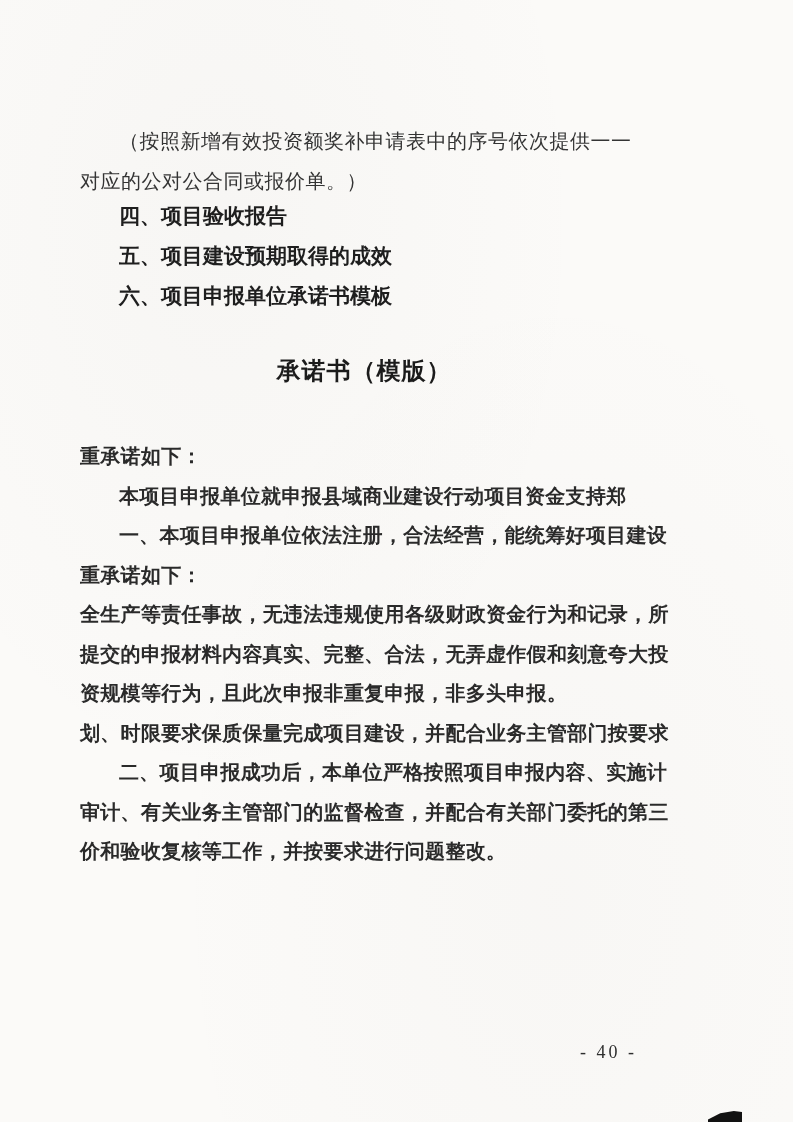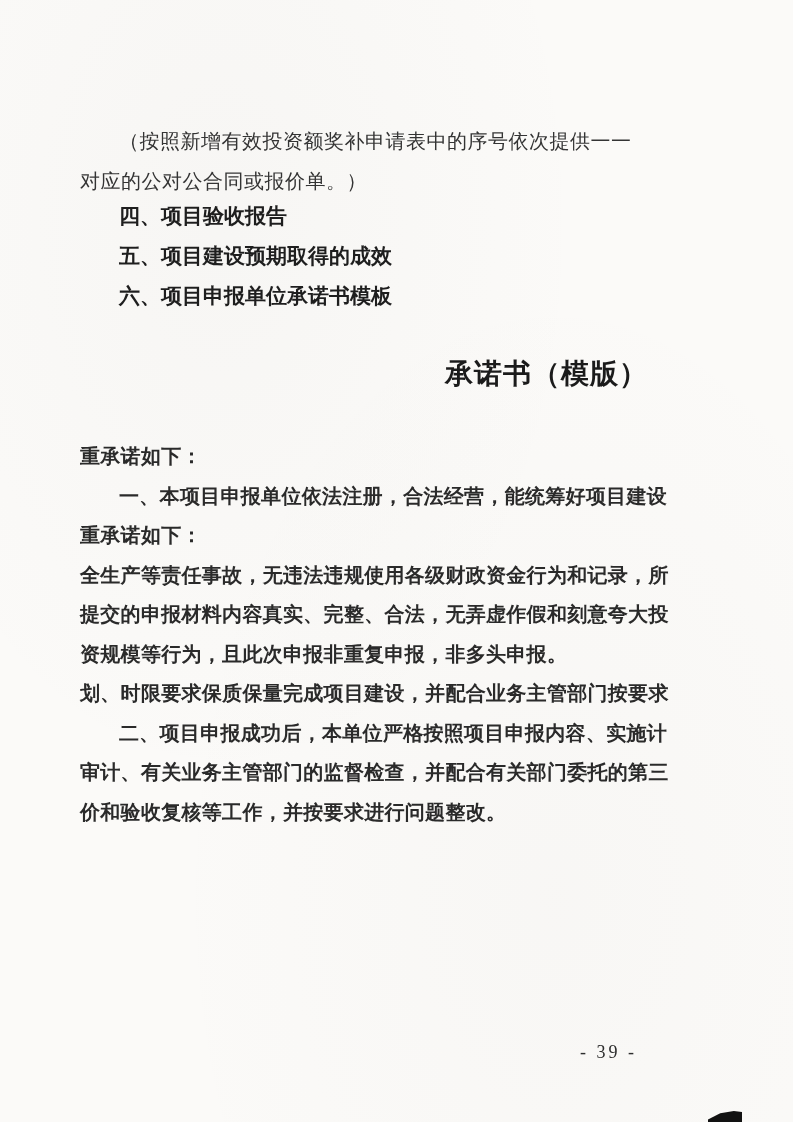--- a/index.html
+++ b/index.html
@@ -45,22 +45,22 @@
     top: 196px;
     font-size: 21px;
     line-height: 39.8px;
     font-weight: 700;
     font-family: "Liberation Sans", "DejaVu Sans", sans-serif;
     color: #1e1e1e;
   }
   .title-block {
     top: 355px;
     width: 568px;
-    text-align: right;
-    font-size: 28px;
+    text-align: center;
+    font-size: 24px;
     font-weight: 700;
     letter-spacing: 1px;
     color: #1b1b1b;
     white-space: nowrap;
   }
   .body-block {
     top: 437px;
     font-size: 20px;
     line-height: 39.5px;
     font-weight: 600;
@@ -100,28 +100,29 @@
   <div class="block attachments-block">
     <span class="line indent">四、项目验收报告</span>
     <span class="line indent">五、项目建设预期取得的成效</span>
     <span class="line indent">六、项目申报单位承诺书模板</span>
   </div>
 
   <div class="block title-block">承诺书（模版）</div>
 
   <div class="block body-block">
     <span class="line">重承诺如下：</span>
+    <span class="line indent">本项目申报单位就申报县域商业建设行动项目资金支持郑</span>
     <span class="line indent">一、本项目申报单位依法注册，合法经营，能统筹好项目建设</span>
     <span class="line">重承诺如下：</span>
     <span class="line">全生产等责任事故，无违法违规使用各级财政资金行为和记录，所</span>
     <span class="line">提交的申报材料内容真实、完整、合法，无弄虚作假和刻意夸大投</span>
     <span class="line">资规模等行为，且此次申报非重复申报，非多头申报。</span>
     <span class="line">划、时限要求保质保量完成项目建设，并配合业务主管部门按要求</span>
     <span class="line indent">二、项目申报成功后，本单位严格按照项目申报内容、实施计</span>
     <span class="line">审计、有关业务主管部门的监督检查，并配合有关部门委托的第三</span>
     <span class="line">价和验收复核等工作，并按要求进行问题整改。</span>
   </div>
 
-  <div class="page-number">- 39 -</div>
+  <div class="page-number">- 40 -</div>
 
   <div class="corner-mark"></div>
 
 </div>
 
 </body></html>

